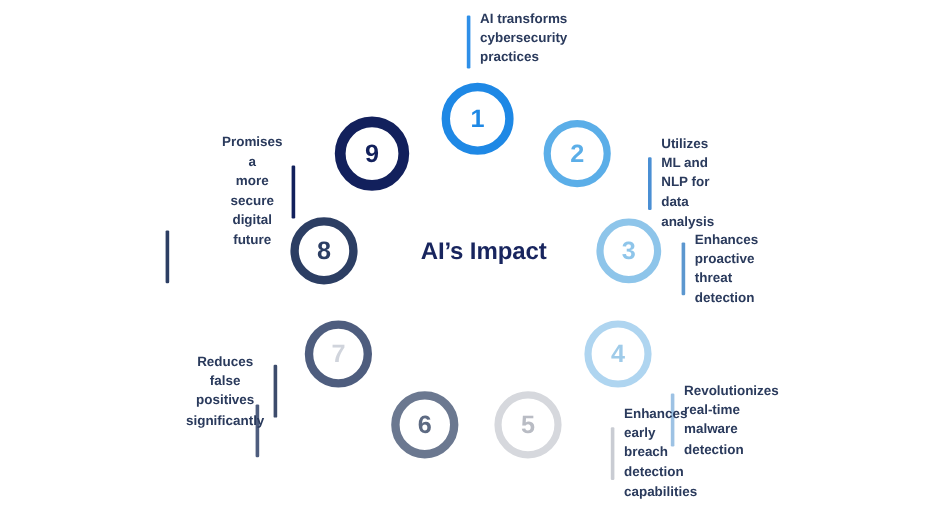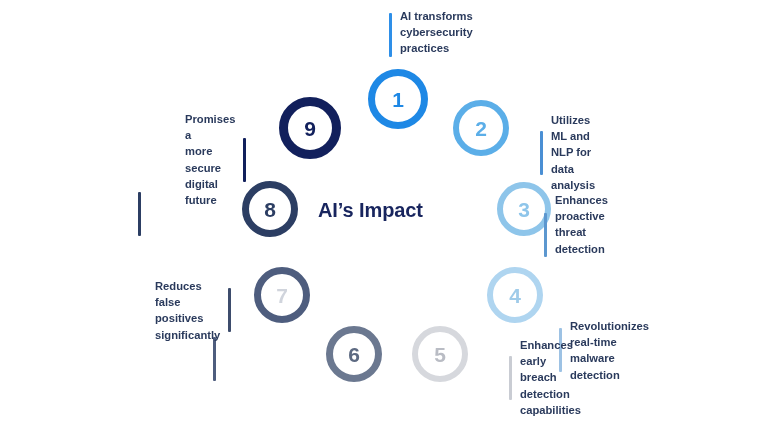--- a/index.html
+++ b/index.html
@@ -17,20 +17,21 @@
     background: #ffffff;
     overflow: hidden;
   }
 
   
   .center-title {
     position: absolute;
     left: 318px;
     top: 198px;
     width: 170px;
+    text-align: center;
     font-size: 20px;
     font-weight: bold;
     line-height: 1.28;
     color: #18255e;
     letter-spacing: -0.1px;
   }
 
   
   .node {
     position: absolute;
@@ -66,21 +67,21 @@
     border-radius: 1px;
     flex: 0 0 auto;
   }
   .callout .txt {
     white-space: pre-line;
   }
   .callout.right .bar { margin-right: 8px; }
   .callout.right .txt { text-align: left; }
   .callout.left { flex-direction: row; }
   .callout.left .bar { margin-left: 8px; order: 2; }
-  .callout.left .txt { text-align: left; order: 1; }
+  .callout.left .txt { text-align: center; order: 1; }
 
   .callout.top {
     align-items: flex-end;
     flex-direction: row;
   }
   .callout.top .bar { margin-right: 8px; }
 </style>
 </head>
 <body>
 
@@ -110,21 +111,21 @@
           <div class="bar" style="height: 44px; background: rgb(74, 143, 212);"></div>
           <div class="txt">Utilizes ML and
 NLP for data
 analysis</div>
         </div>
       </div>
       <div class="node">
         <div class="ring" style="left: 497px; top: 182px; width: 54px; height: 54px; border: 6px solid rgb(142, 197, 234);">
           <span class="ring-num" style="color: rgb(142, 197, 234);">3</span>
         </div>
-        <div class="callout right" style="left: 544px; top: 192px; align-items: flex-end;">
+        <div class="callout right" style="left: 568px; top: 192px;">
           <div class="bar" style="height: 44px; background: rgb(92, 151, 207);"></div>
           <div class="txt">Enhances
 proactive threat
 detection</div>
         </div>
       </div>
       <div class="node">
         <div class="ring" style="left: 487px; top: 267px; width: 56px; height: 56px; border: 6px solid rgb(175, 213, 240);">
           <span class="ring-num" style="color: rgb(159, 203, 233);">4</span>
         </div>
@@ -151,21 +152,21 @@
           <span class="ring-num" style="color: rgb(93, 106, 130);">6</span>
         </div>
         <div class="callout left" style="left: 205px; top: 337px;">
           <div class="bar" style="height: 44px; background: rgb(78, 93, 126);"></div>
         </div>
       </div>
       <div class="node">
         <div class="ring" style="left: 254px; top: 267px; width: 56px; height: 56px; border: 7px solid rgb(78, 93, 126);">
           <span class="ring-num" style="color: rgba(68, 82, 114, 0.25);">7</span>
         </div>
-        <div class="callout left" style="left: 155px; top: 278px;">
+        <div class="callout left" style="left: 155px; top: 294px;">
           <div class="bar" style="height: 44px; background: rgb(61, 76, 108);"></div>
           <div class="txt">Reduces false
 positives
 significantly</div>
         </div>
       </div>
       <div class="node">
         <div class="ring" style="left: 242px; top: 181px; width: 56px; height: 56px; border: 7px solid rgb(44, 62, 99);">
           <span class="ring-num" style="color: rgb(44, 62, 99);">8</span>
         </div>

